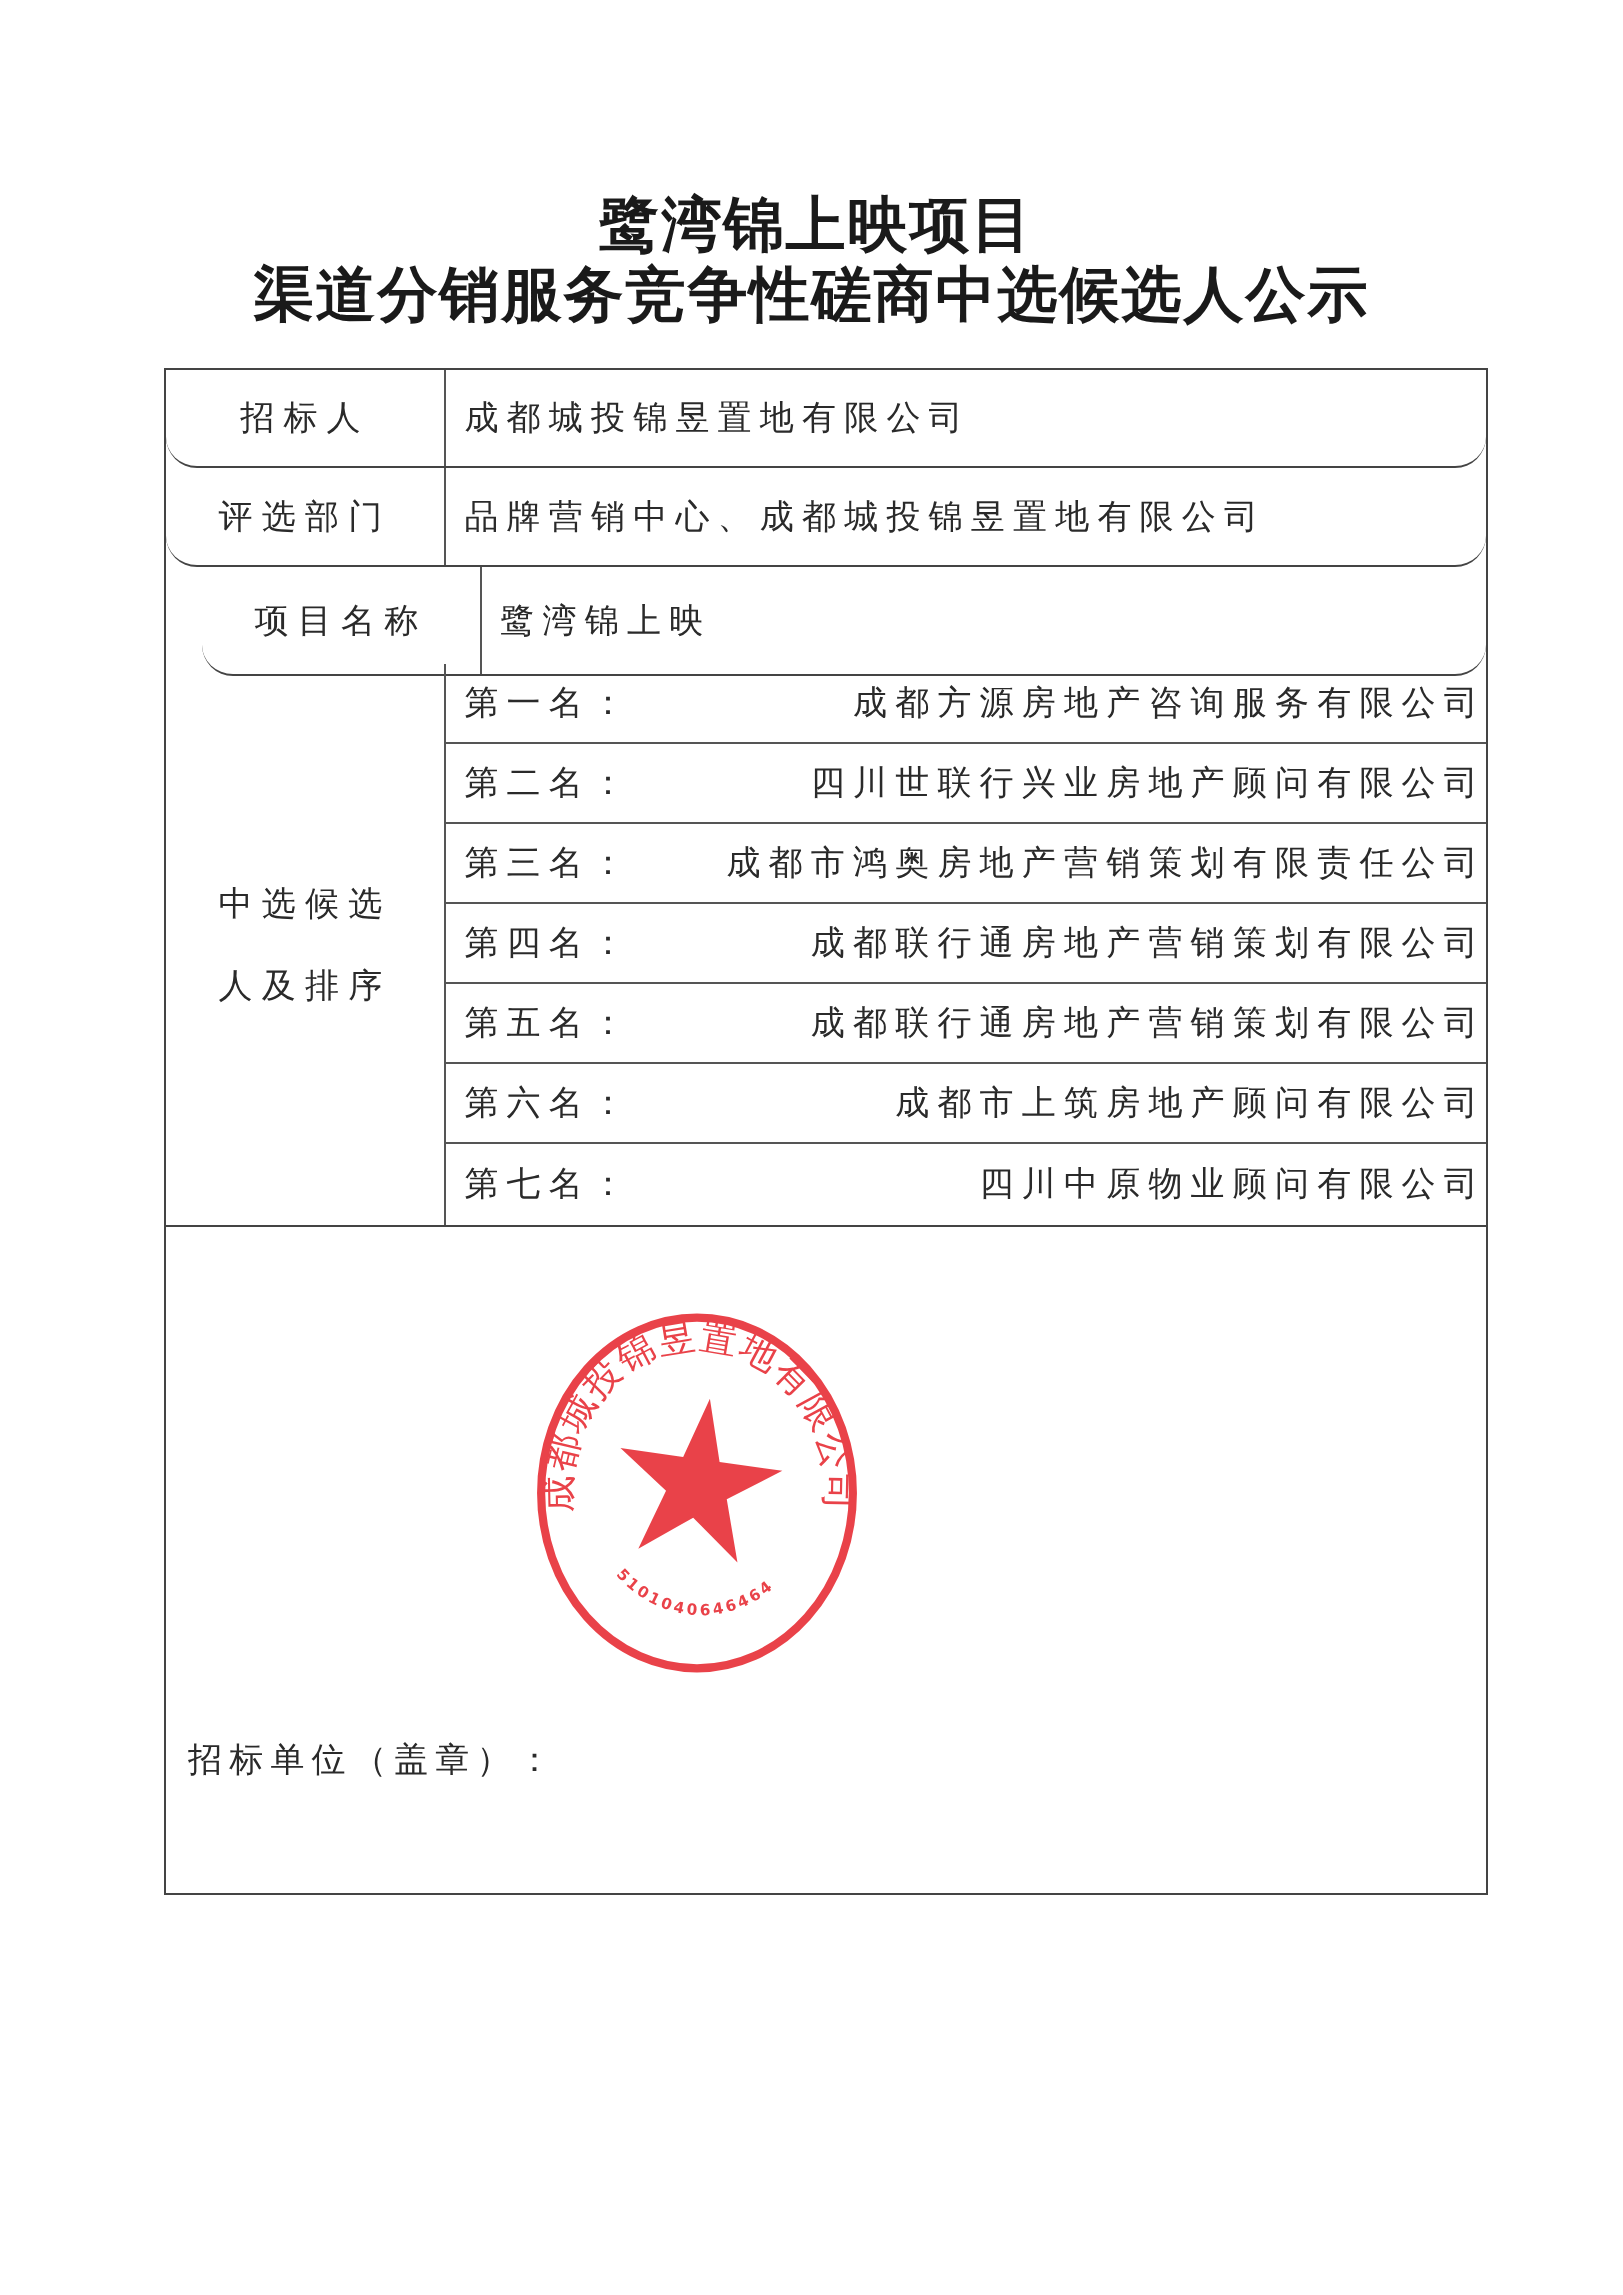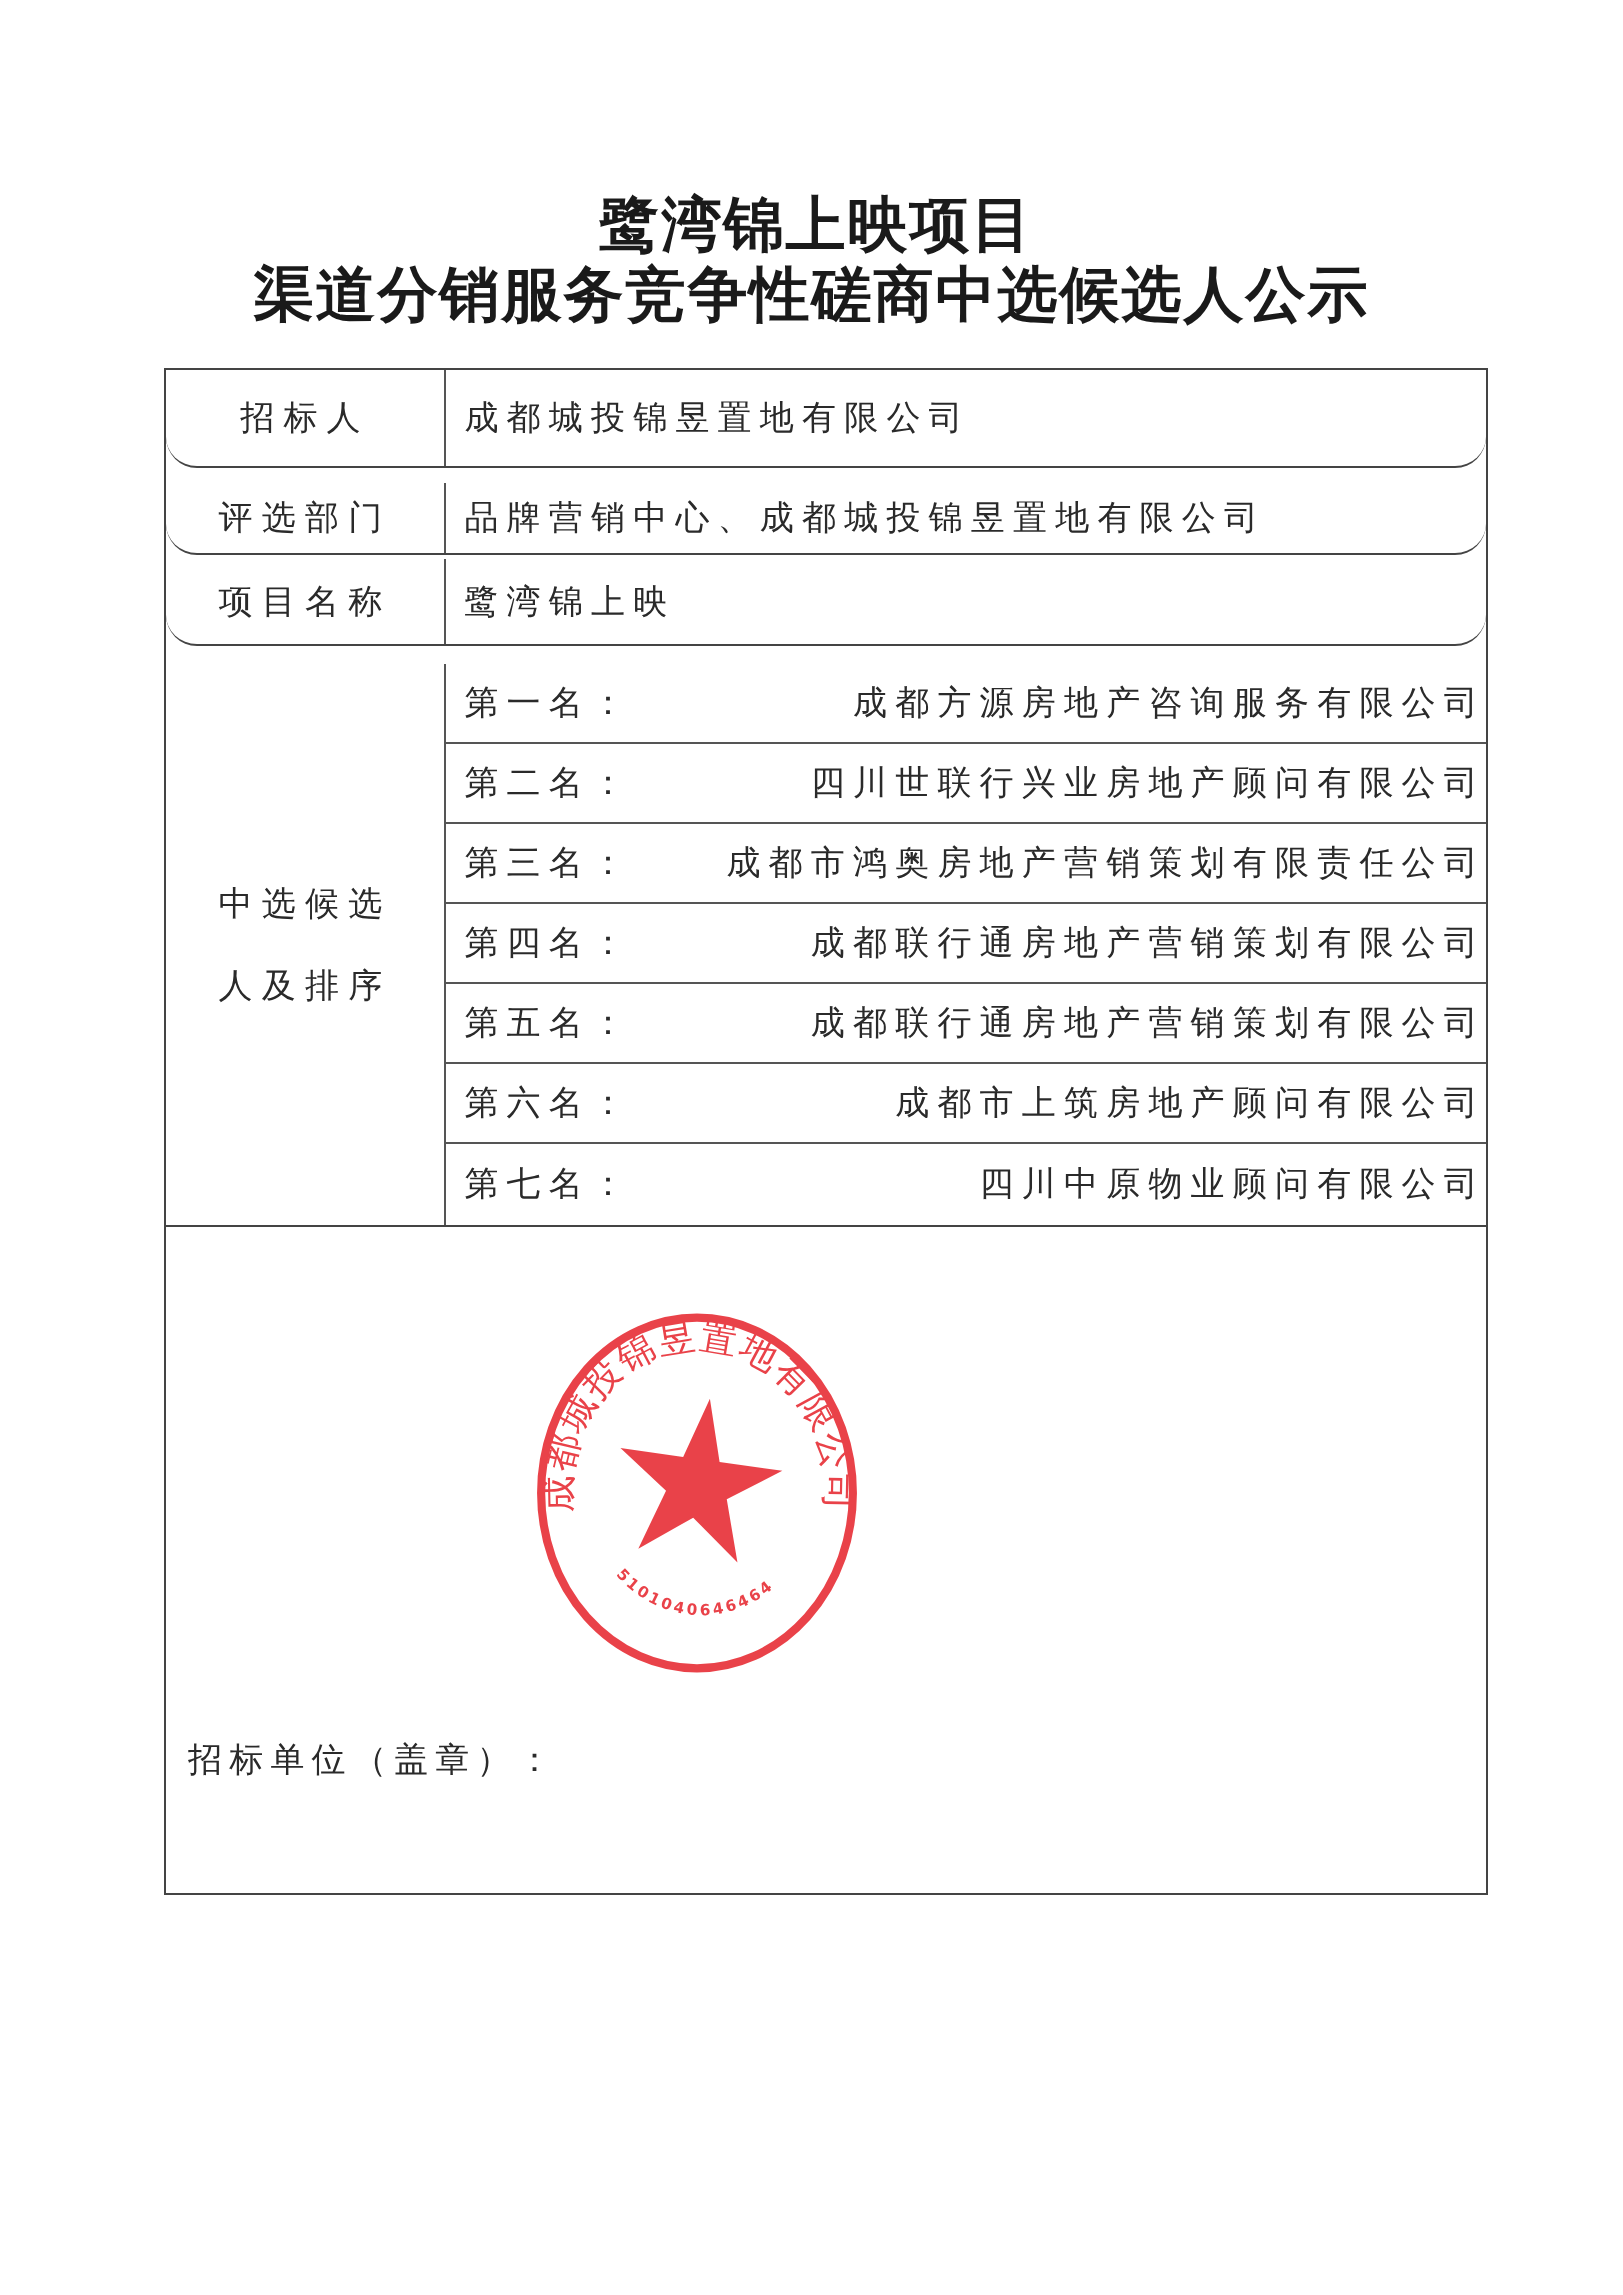--- a/index.html
+++ b/index.html
@@ -170,30 +170,30 @@
 
   <div class="row" style="top:0; height:98px;">
     <div class="label-cell">
       <span class="label-text">招标人</span>
     </div>
     <div class="value-cell">
       <span class="cell-text">成都城投锦昱置地有限公司</span>
     </div>
   </div>
 
-  <div class="row" style="top:98px; height:72px;margin-top:15px;">
+  <div class="row" style="top:98px; height:99px;">
     <div class="label-cell">
       <span class="label-text">评选部门</span>
     </div>
     <div class="value-cell">
       <span class="cell-text">品牌营销中心、成都城投锦昱置地有限公司</span>
     </div>
   </div>
 
-  <div class="row" style="top:189px; height:87px;">
+  <div class="row" style="top:197px; height:109px;margin-left:36px;">
     <div class="label-cell">
       <span class="label-text">项目名称</span>
     </div>
     <div class="value-cell">
       <span class="cell-text">鹭湾锦上映</span>
     </div>
   </div>
 
   <div class="candidates-block">
     <div class="candidates-label">

